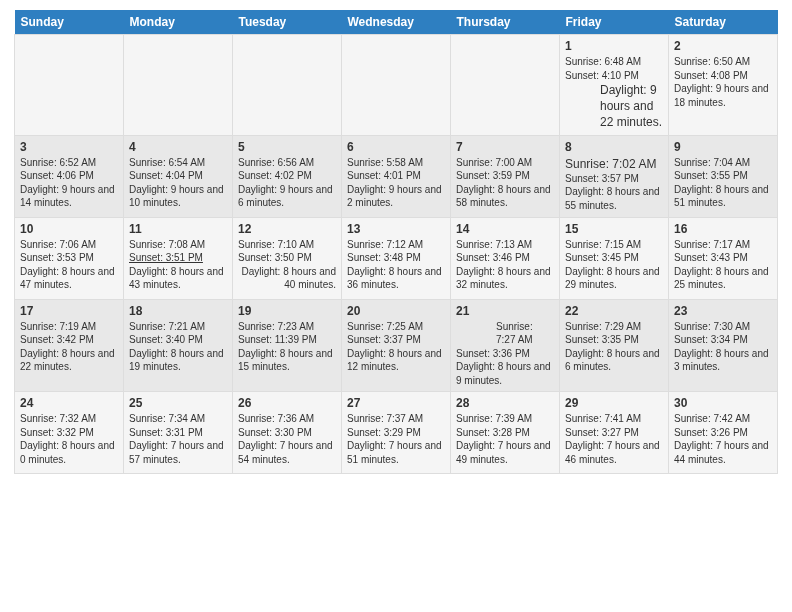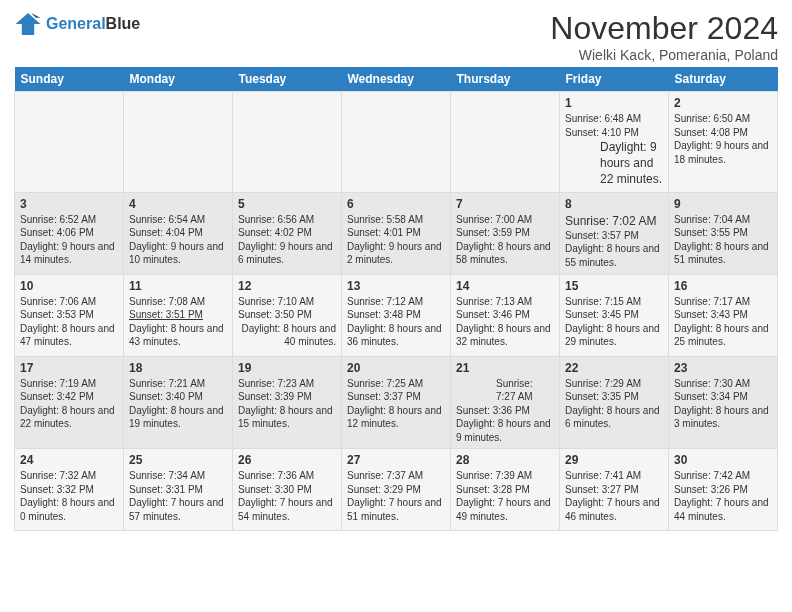--- a/index.html
+++ b/index.html
@@ -75,37 +75,20 @@
       margin-bottom: 2px;
     }
     .empty-cell {
       background-color: #f5f5f5;
     }
   </style>
 </head>
 <body>
 
 <div class="container">
-  <div class="header-row">
-    <div class="logo">
-      <svg class="logo-icon" viewBox="0 0 36 36">
-        <polygon points="18,4 34,18 26,18 26,32 10,32 10,18 2,18" fill="#2e7fc1"></polygon>
-        <polygon points="22,4 34,10 28,10" fill="#1a5a8a"></polygon>
-      </svg>
-      <div>
-        <div style="font-size:16px;font-weight:bold;color:#333;line-height:1.1">
-          <span style="color:#2e7fc1">General</span><span style="color:#333">Blue</span>
-        </div>
-      </div>
-    </div>
-    <div class="title-block">
-      <div class="month-title">November 2024</div>
-      <div class="location">Wielki Kack, Pomerania, Poland</div>
-    </div>
-  </div>
 
   <table>
     <thead>
       <tr>
         <th>Sunday</th>
         <th>Monday</th>
         <th>Tuesday</th>
         <th>Wednesday</th>
         <th>Thursday</th>
         <th>Friday</th>
@@ -229,21 +212,21 @@
           </td>
           <td>
             <span class="day-num">18</span>
             <div style="font-size: 10px; line-height: 1.35;">Sunrise: 7:21 AM</div>
             <div style="font-size: 10px; line-height: 1.35;">Sunset: 3:40 PM</div>
             <div style="font-size: 10px; line-height: 1.35;">Daylight: 8 hours and 19 minutes.</div>
           </td>
           <td>
             <span class="day-num">19</span>
             <div style="font-size: 10px; line-height: 1.35;">Sunrise: 7:23 AM</div>
-            <div style="font-size: 10px; line-height: 1.35;">Sunset: 3:39 PM</div>
+            <div style="font-size: 10px; line-height: 1.35;">Sunset: 11:39 PM</div>
             <div style="font-size: 10px; line-height: 1.35;">Daylight: 8 hours and 15 minutes.</div>
           </td>
           <td>
             <span class="day-num">20</span>
             <div style="font-size: 10px; line-height: 1.35;">Sunrise: 7:25 AM</div>
             <div style="font-size: 10px; line-height: 1.35;">Sunset: 3:37 PM</div>
             <div style="font-size: 10px; line-height: 1.35;">Daylight: 8 hours and 12 minutes.</div>
           </td>
           <td>
             <span class="day-num">21</span>

